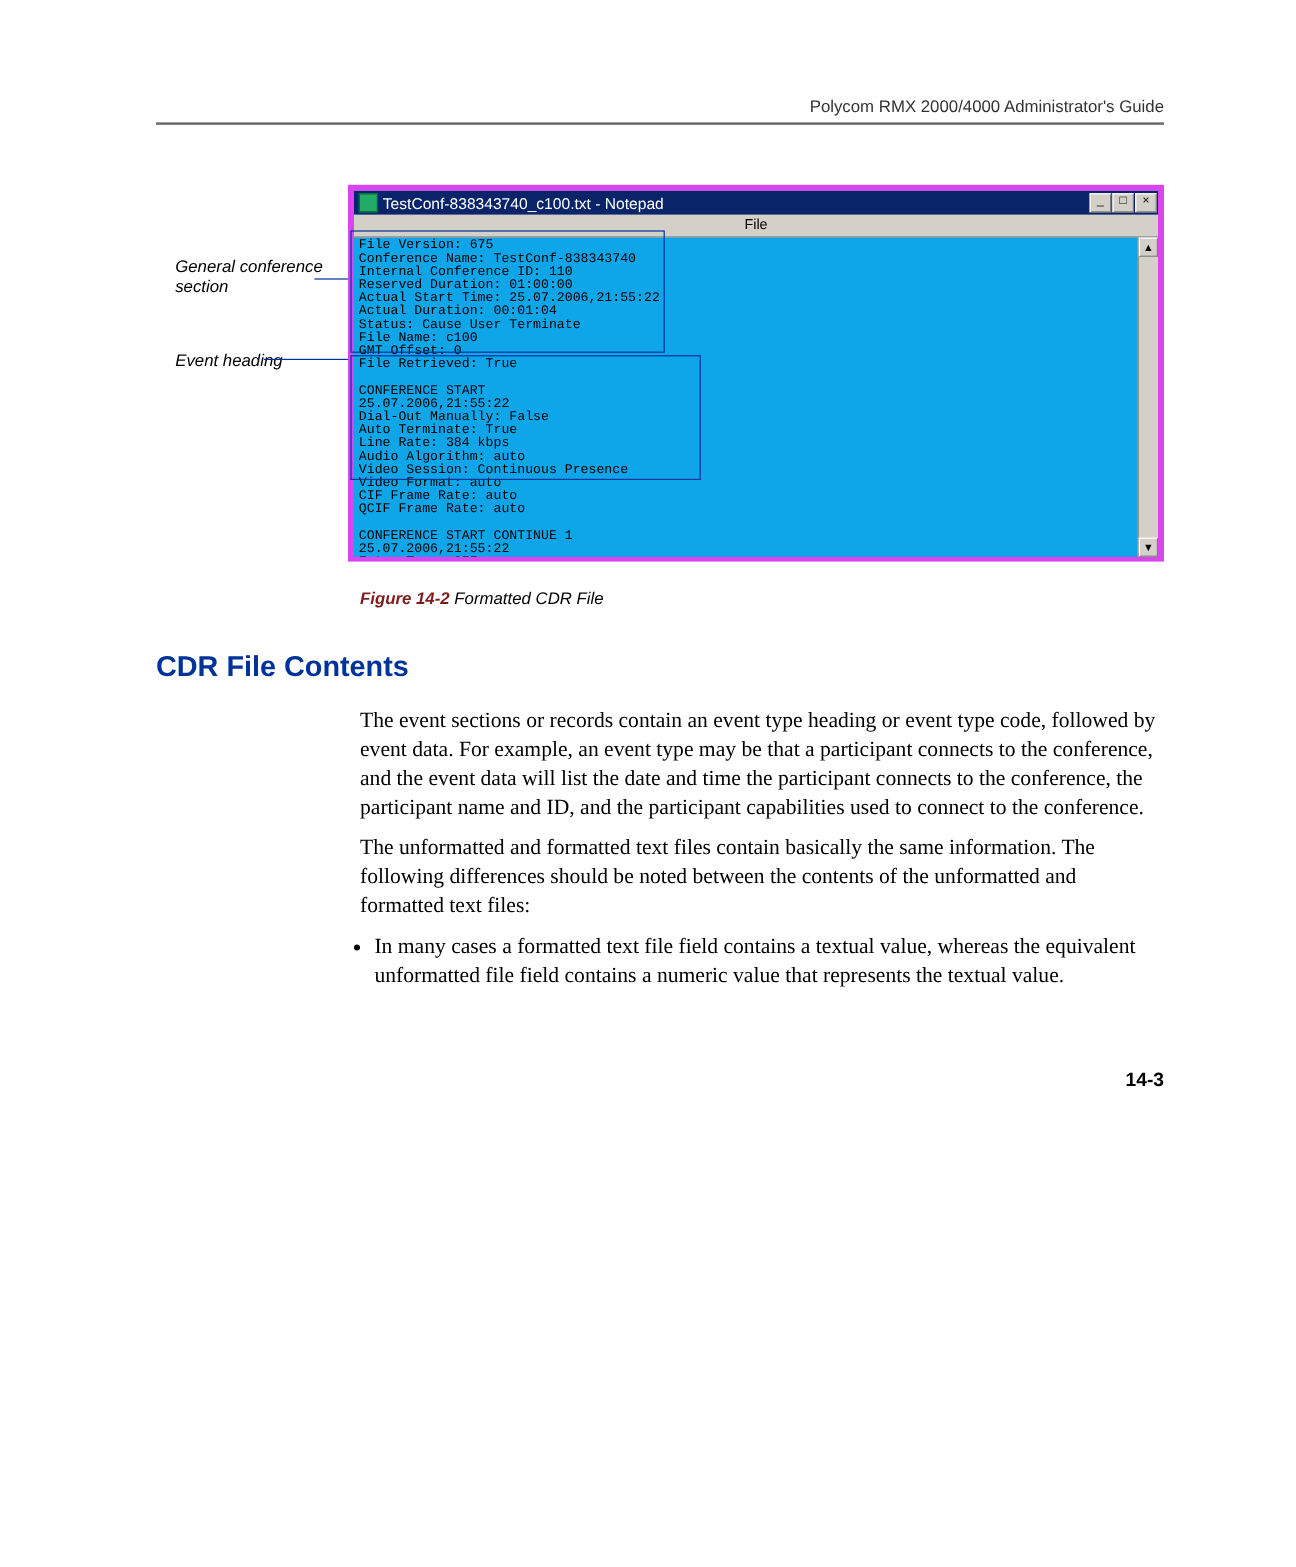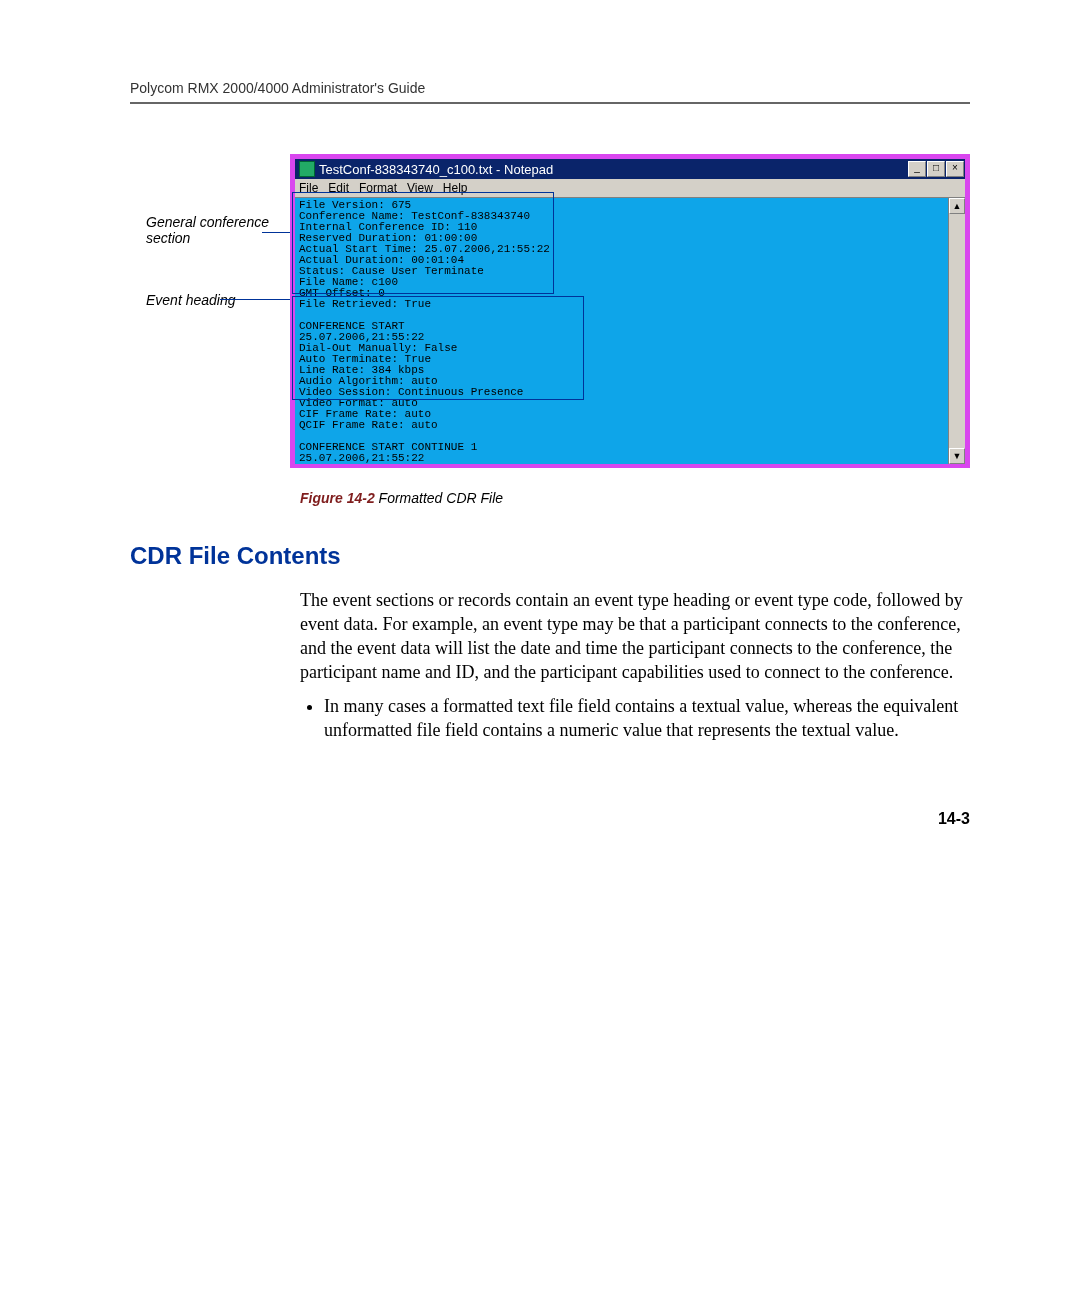--- a/index.html
+++ b/index.html
@@ -7,21 +7,21 @@
     padding: 0;
     background: #fff;
     font-family: "Book Antiqua", Palatino, Georgia, serif;
     color: #000;
     width: 1080px;
   }
   .page {
     padding: 80px 110px 60px 130px;
   }
   .header-right {
-    text-align: left;
+    text-align: right;
     font-family: Arial, Helvetica, sans-serif;
     font-size: 14px;
     color: #333;
     margin-bottom: 6px;
   }
   .hr {
     border: 0;
     border-top: 2px solid #666;
     margin: 0 0 50px 0;
   }
@@ -91,20 +91,21 @@
   .menubar {
     background: #d4d0c8;
     font-family: Tahoma, Arial, sans-serif;
     font-size: 12px;
     padding: 1px 4px;
     border-bottom: 1px solid #808080;
     display: flex;
     gap: 10px;
     height: 16px;
     align-items: center;
+    flex-direction: column;
   }
   .textarea-wrap {
     position: relative;
     height: calc(100% - 38px);
     background: #0ea5e9;
   }
   .textarea {
     font-family: "Courier New", monospace;
     font-size: 11px;
     line-height: 11px;
@@ -175,21 +176,21 @@
     color: #003399;
     font-size: 24px;
     margin: 0 0 18px 0;
   }
   .body-text {
     margin-left: 170px;
     font-size: 18px;
     line-height: 24px;
   }
   .body-text p { margin: 0 0 10px 0; }
-  .body-text ul { margin: 0 0 0 24px; padding: 0; }
+  .body-text ul { margin: 0 0 0 12px; padding: 0; }
   .body-text li { margin-bottom: 6px; }
   .page-num {
     text-align: right;
     font-family: Arial, Helvetica, sans-serif;
     font-weight: bold;
     font-size: 16px;
     margin-top: 68px;
   }
 </style>
 </head>
@@ -268,19 +269,20 @@
   </div>
 
   <div class="figure-caption">
     <span class="strong">Figure 14-2</span><span class="em"> Formatted CDR File</span>
   </div>
 
   <h2 class="section-title">CDR File Contents</h2>
 
   <div class="body-text">
     <p>The event sections or records contain an event type heading or event type code, followed by event data. For example, an event type may be that a participant connects to the conference, and the event data will list the date and time the participant connects to the conference, the participant name and ID, and the participant capabilities used to connect to the conference.</p>
+    <p>The unformatted and formatted text files contain basically the same information. The following differences should be noted between the contents of the unformatted and formatted text files:</p>
     <ul>
       <li>In many cases a formatted text file field contains a textual value, whereas the equivalent unformatted file field contains a numeric value that represents the textual value.</li>
     </ul>
   </div>
 
   <div class="page-num">14-3</div>
 </div>
 
 </body></html>

